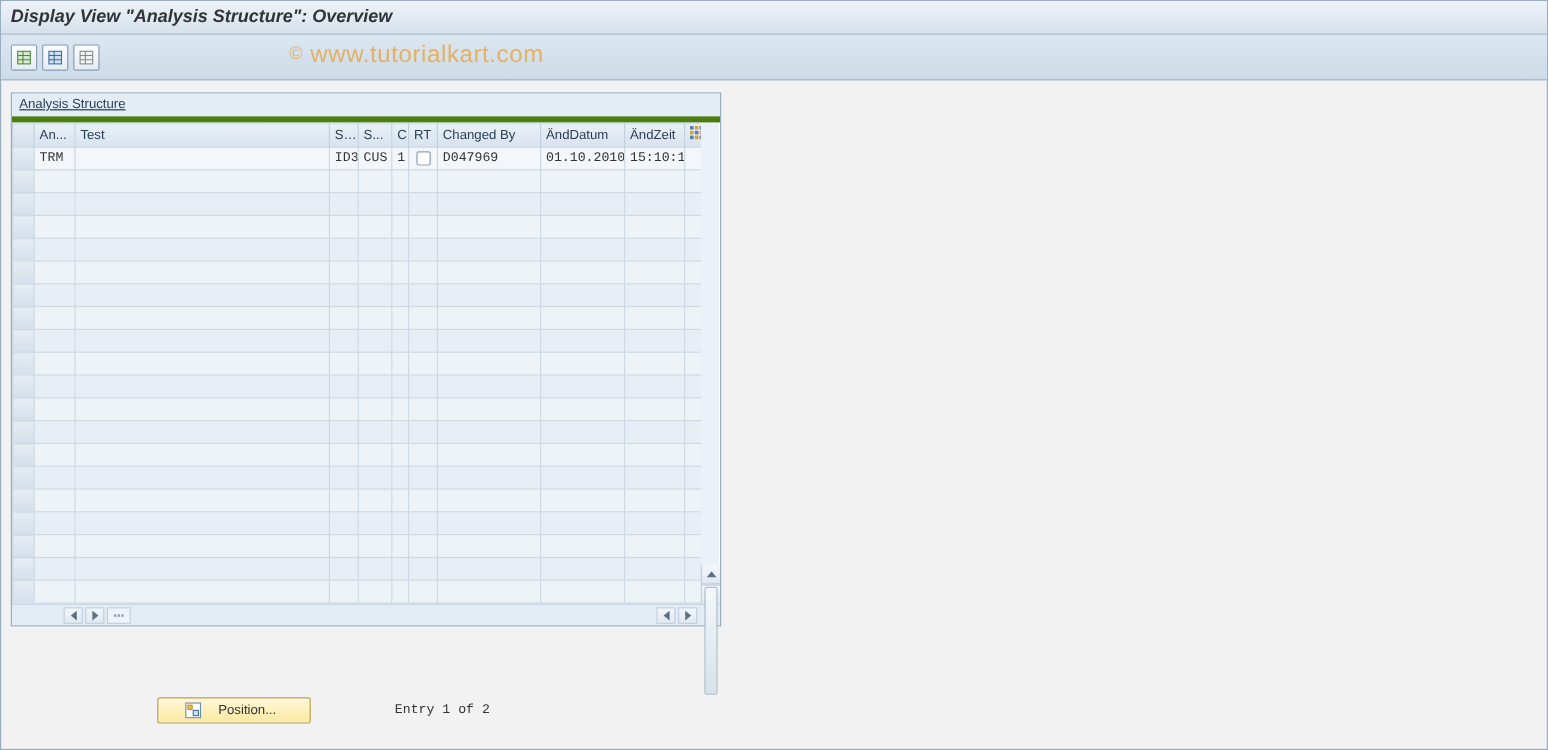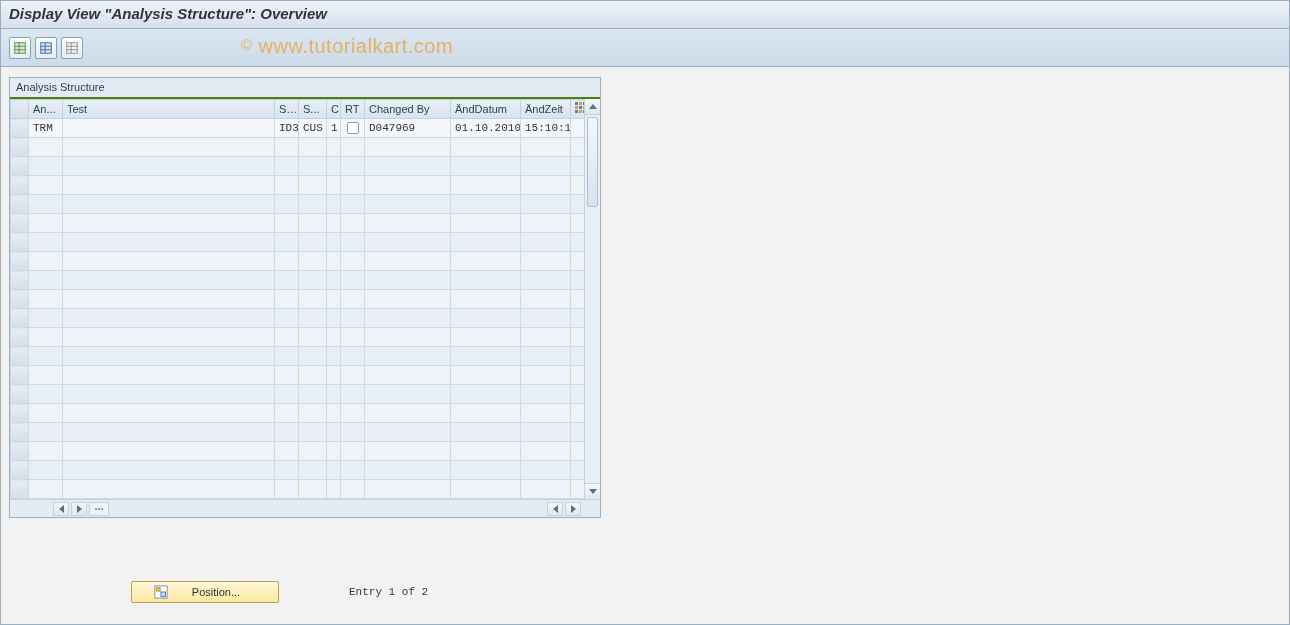--- a/index.html
+++ b/index.html
@@ -67,30 +67,32 @@
   }
   .alv-frame {
     width: 592px;
     border: 1px solid #9aaec2;
     background: #eaf1f8;
     box-shadow: inset 0 0 0 1px #fff;
   }
   .alv-title {
     padding: 3px 6px 4px 6px;
     background: #e3ecf4;
-    border-bottom: 2px solid #4d7c0f;
+    border-bottom: 5px solid #4d7c0f;
     color: #2a3f54;
+    text-decoration: underline;
   }
   .alv-grid {
     position: relative;
     display: flex;
     flex-direction: column;
   }
   .grid-body {
     display: flex;
+    align-items: flex-end;
   }
   .grid-main {
     flex: 1 1 auto;
     overflow: hidden;
   }
   table.alv {
     border-collapse: collapse;
     table-layout: fixed;
     width: 576px;
     font-size: 11px;
@@ -223,21 +225,21 @@
   .footer {
     position: absolute;
     left: 0; right: 0;
     top: 580px;
     display: flex;
     align-items: center;
     gap: 70px;
     padding-left: 130px;
   }
   .position-btn {
-    width: 148px; height: 22px;
+    width: 128px; height: 22px;
     background: linear-gradient(#fff7d8, #fbe9a1);
     border: 1px solid #b9a24e;
     border-radius: 2px;
     display: flex; align-items: center;
     padding: 0 22px;
     gap: 8px;
     cursor: pointer;
     color: #333;
   }
   .position-btn .picon {

